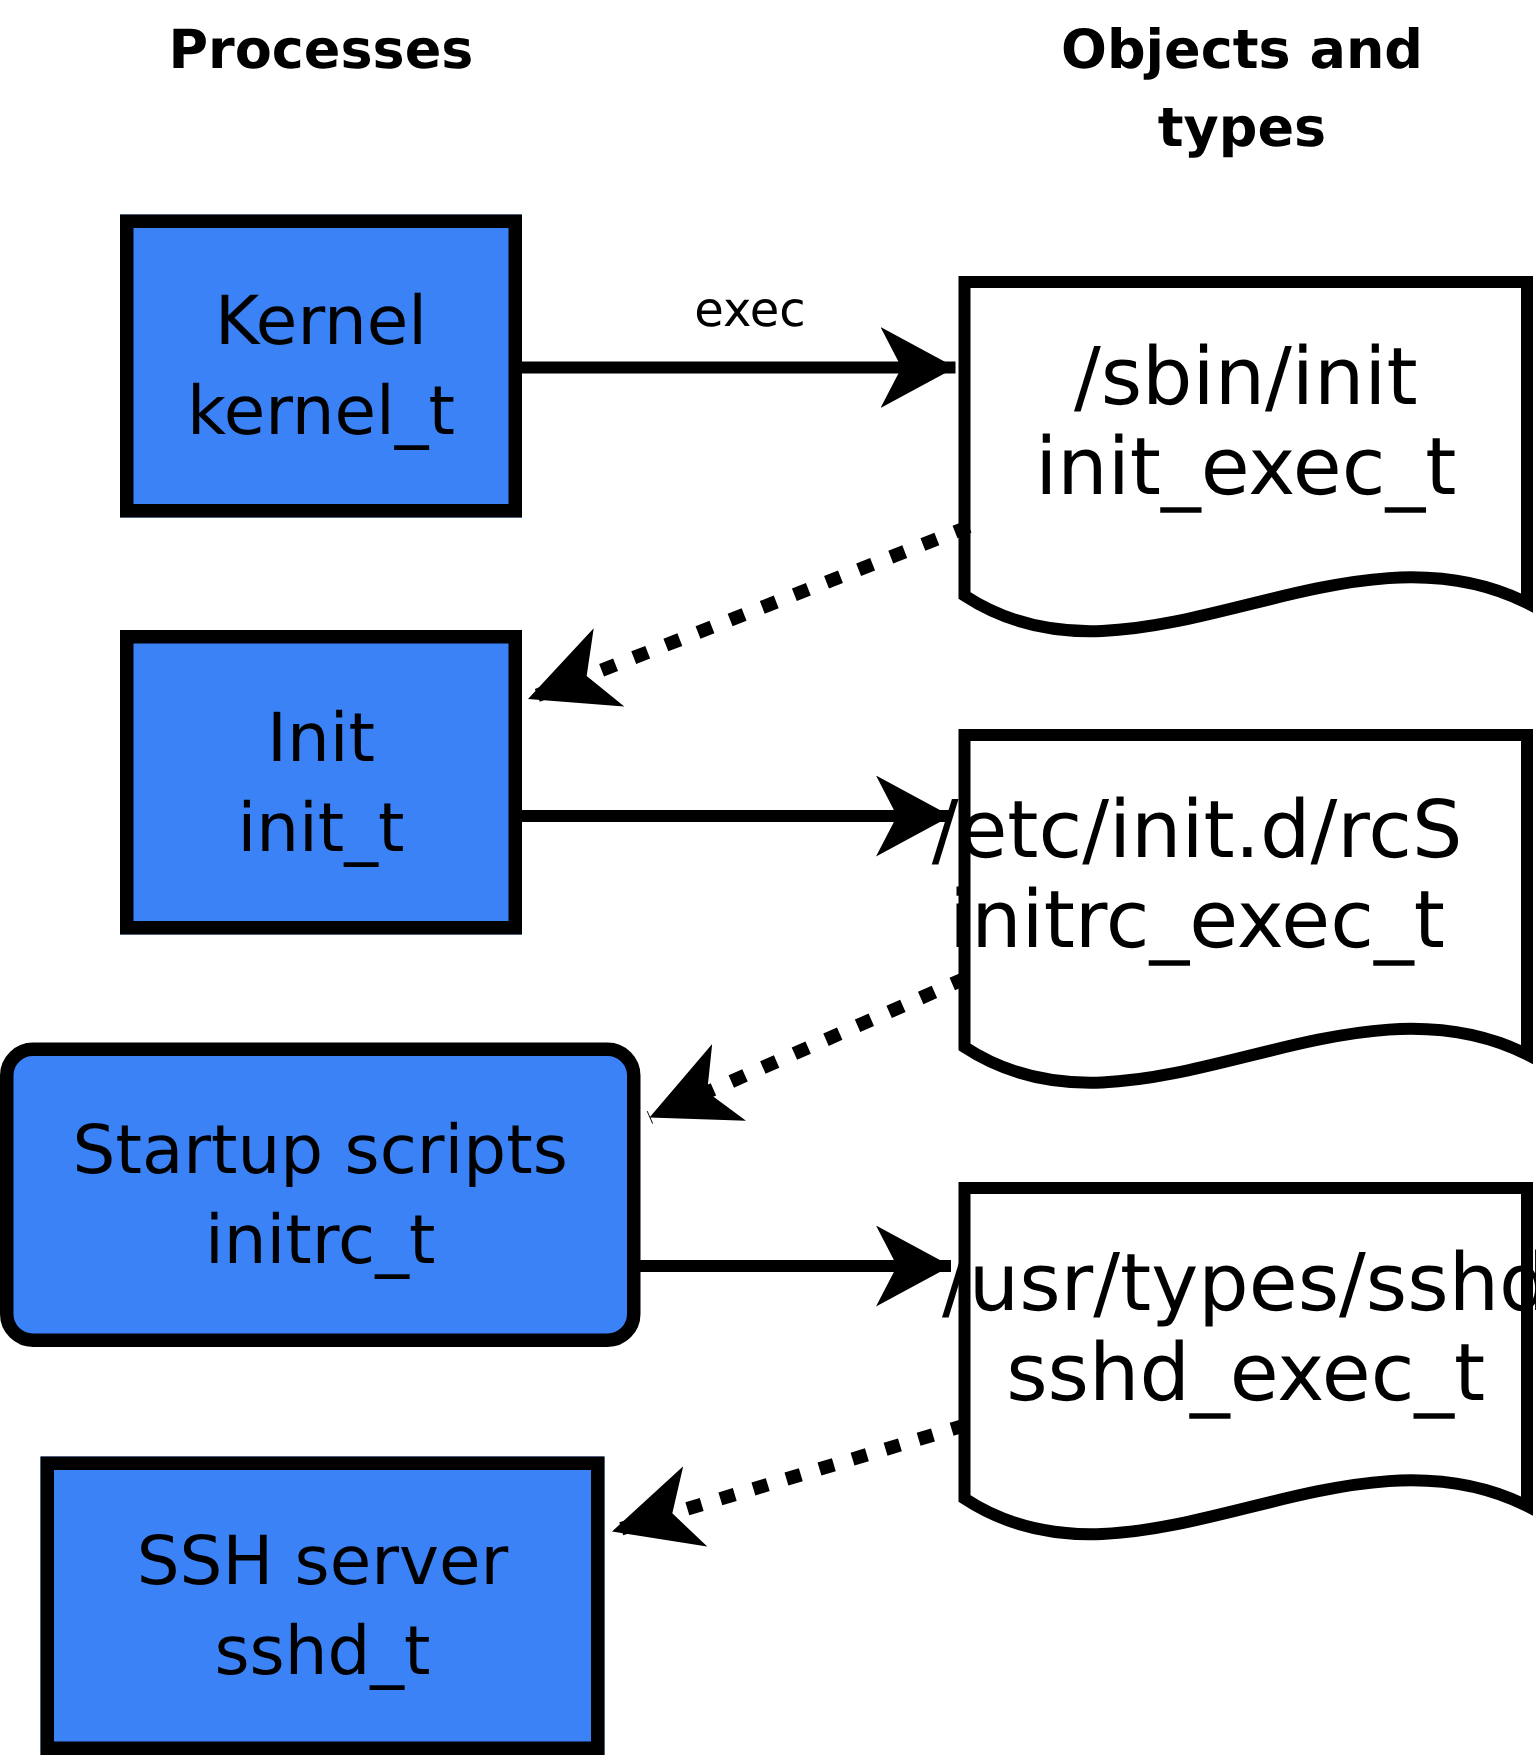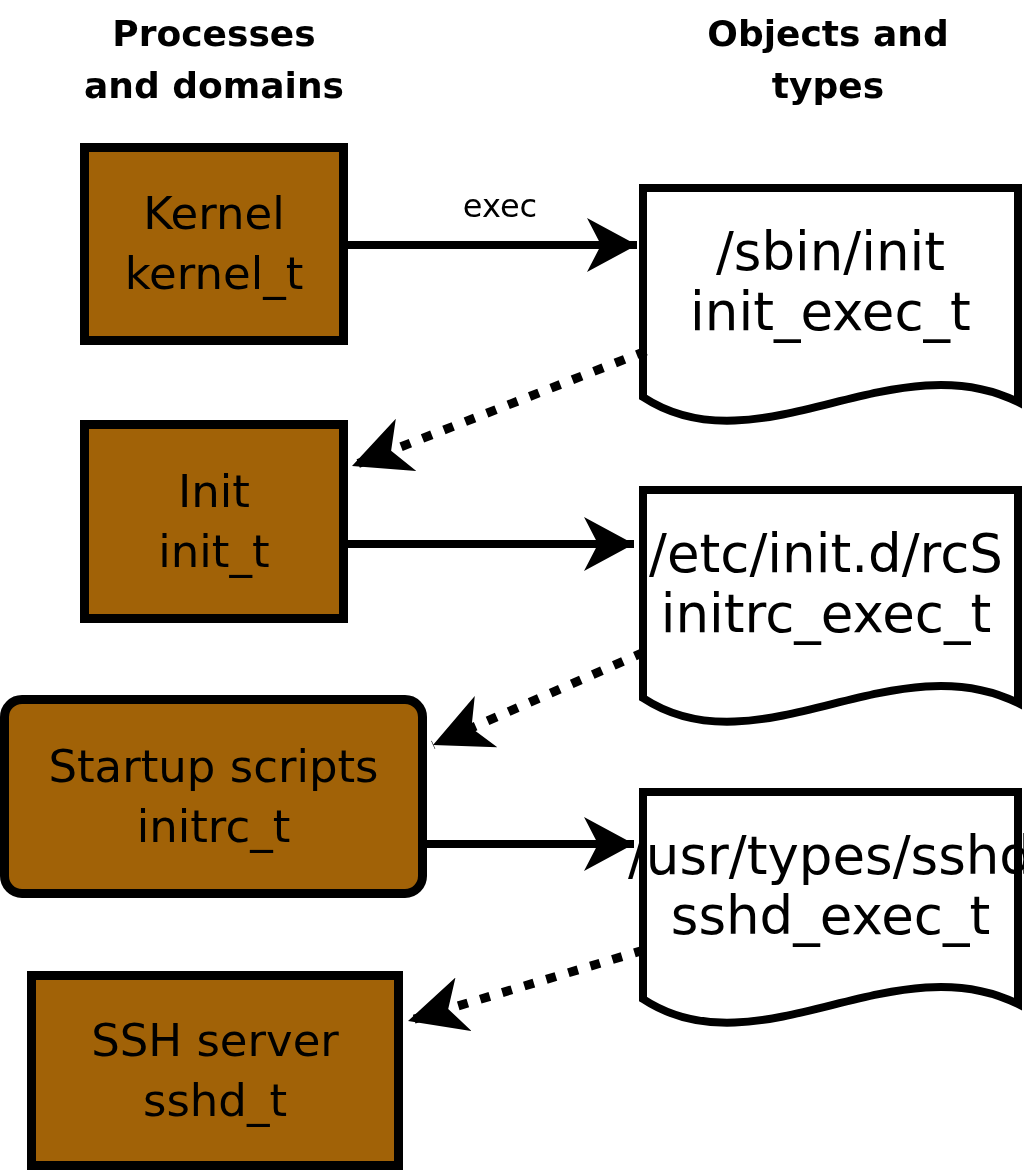--- a/index.html
+++ b/index.html
@@ -25,21 +25,21 @@
     font-weight: bold;
     font-size: 36px;
     line-height: 52px;
     text-align: center;
     white-space: nowrap;
   }
   .proc-box {
     position: absolute;
     box-sizing: border-box;
     border: 9px solid #000000;
-    background: #a16207;
+    background: #3b82f6;
     display: flex;
     flex-direction: column;
     align-items: center;
     justify-content: center;
     text-align: center;
     font-size: 45px;
     line-height: 60px;
   }
   .doc-label {
     position: absolute;
@@ -84,21 +84,20 @@
     <line x1="346" y1="544" x2="634" y2="544" stroke="#000000" stroke-width="8" marker-end="url(#ah)"></line>
     <line x1="420" y1="844" x2="634" y2="844" stroke="#000000" stroke-width="8" marker-end="url(#ah)"></line>
 
     <line x1="646" y1="351" x2="352" y2="466" stroke="#000000" stroke-width="9" stroke-dasharray="10 13" marker-end="url(#ahd)"></line>
     <line x1="644" y1="652" x2="433" y2="745" stroke="#000000" stroke-width="9" stroke-dasharray="10 13" marker-end="url(#ahd)"></line>
     <line x1="644" y1="950" x2="408" y2="1021" stroke="#000000" stroke-width="9" stroke-dasharray="10 13" marker-end="url(#ahd)"></line>
   </svg>
 
   <div class="hdr" style="left:4px; top:8px; width:420px;">
     <div class="txt-line">Processes</div>
-    <div class="txt-line">and domains</div>
   </div>
   <div class="hdr" style="left:618px; top:8px; width:420px;">
     <div class="txt-line">Objects and</div>
     <div class="txt-line">types</div>
   </div>
 
   <div class="proc-box" style="left:80px; top:143px; width:268px; height:202px;">
     <div class="txt-line">Kernel</div>
     <div class="txt-line">kernel_t</div>
   </div>
@@ -112,21 +111,21 @@
   </div>
   <div class="proc-box" style="left:27px; top:971px; width:376px; height:199px;">
     <div class="txt-line">SSH server</div>
     <div class="txt-line">sshd_t</div>
   </div>
 
   <div class="doc-label" style="left:647px; top:192px; width:367px; height:180px;">
     <div class="txt-line">/sbin/init</div>
     <div class="txt-line">init_exec_t</div>
   </div>
-  <div class="doc-label" style="left:647px; top:494px; width:302px; height:180px;padding-left:28px;">
+  <div class="doc-label" style="left:647px; top:494px; width:302px; height:180px;">
     <div class="txt-line">/etc/init.d/rcS</div>
     <div class="txt-line">initrc_exec_t</div>
   </div>
   <div class="doc-label" style="left:647px; top:796px; width:367px; height:180px;">
     <div class="txt-line">/usr/types/sshd</div>
     <div class="txt-line">sshd_exec_t</div>
   </div>
 
   <div class="edge-label" style="left:430px; top:182px; width:140px;">exec</div>
 

